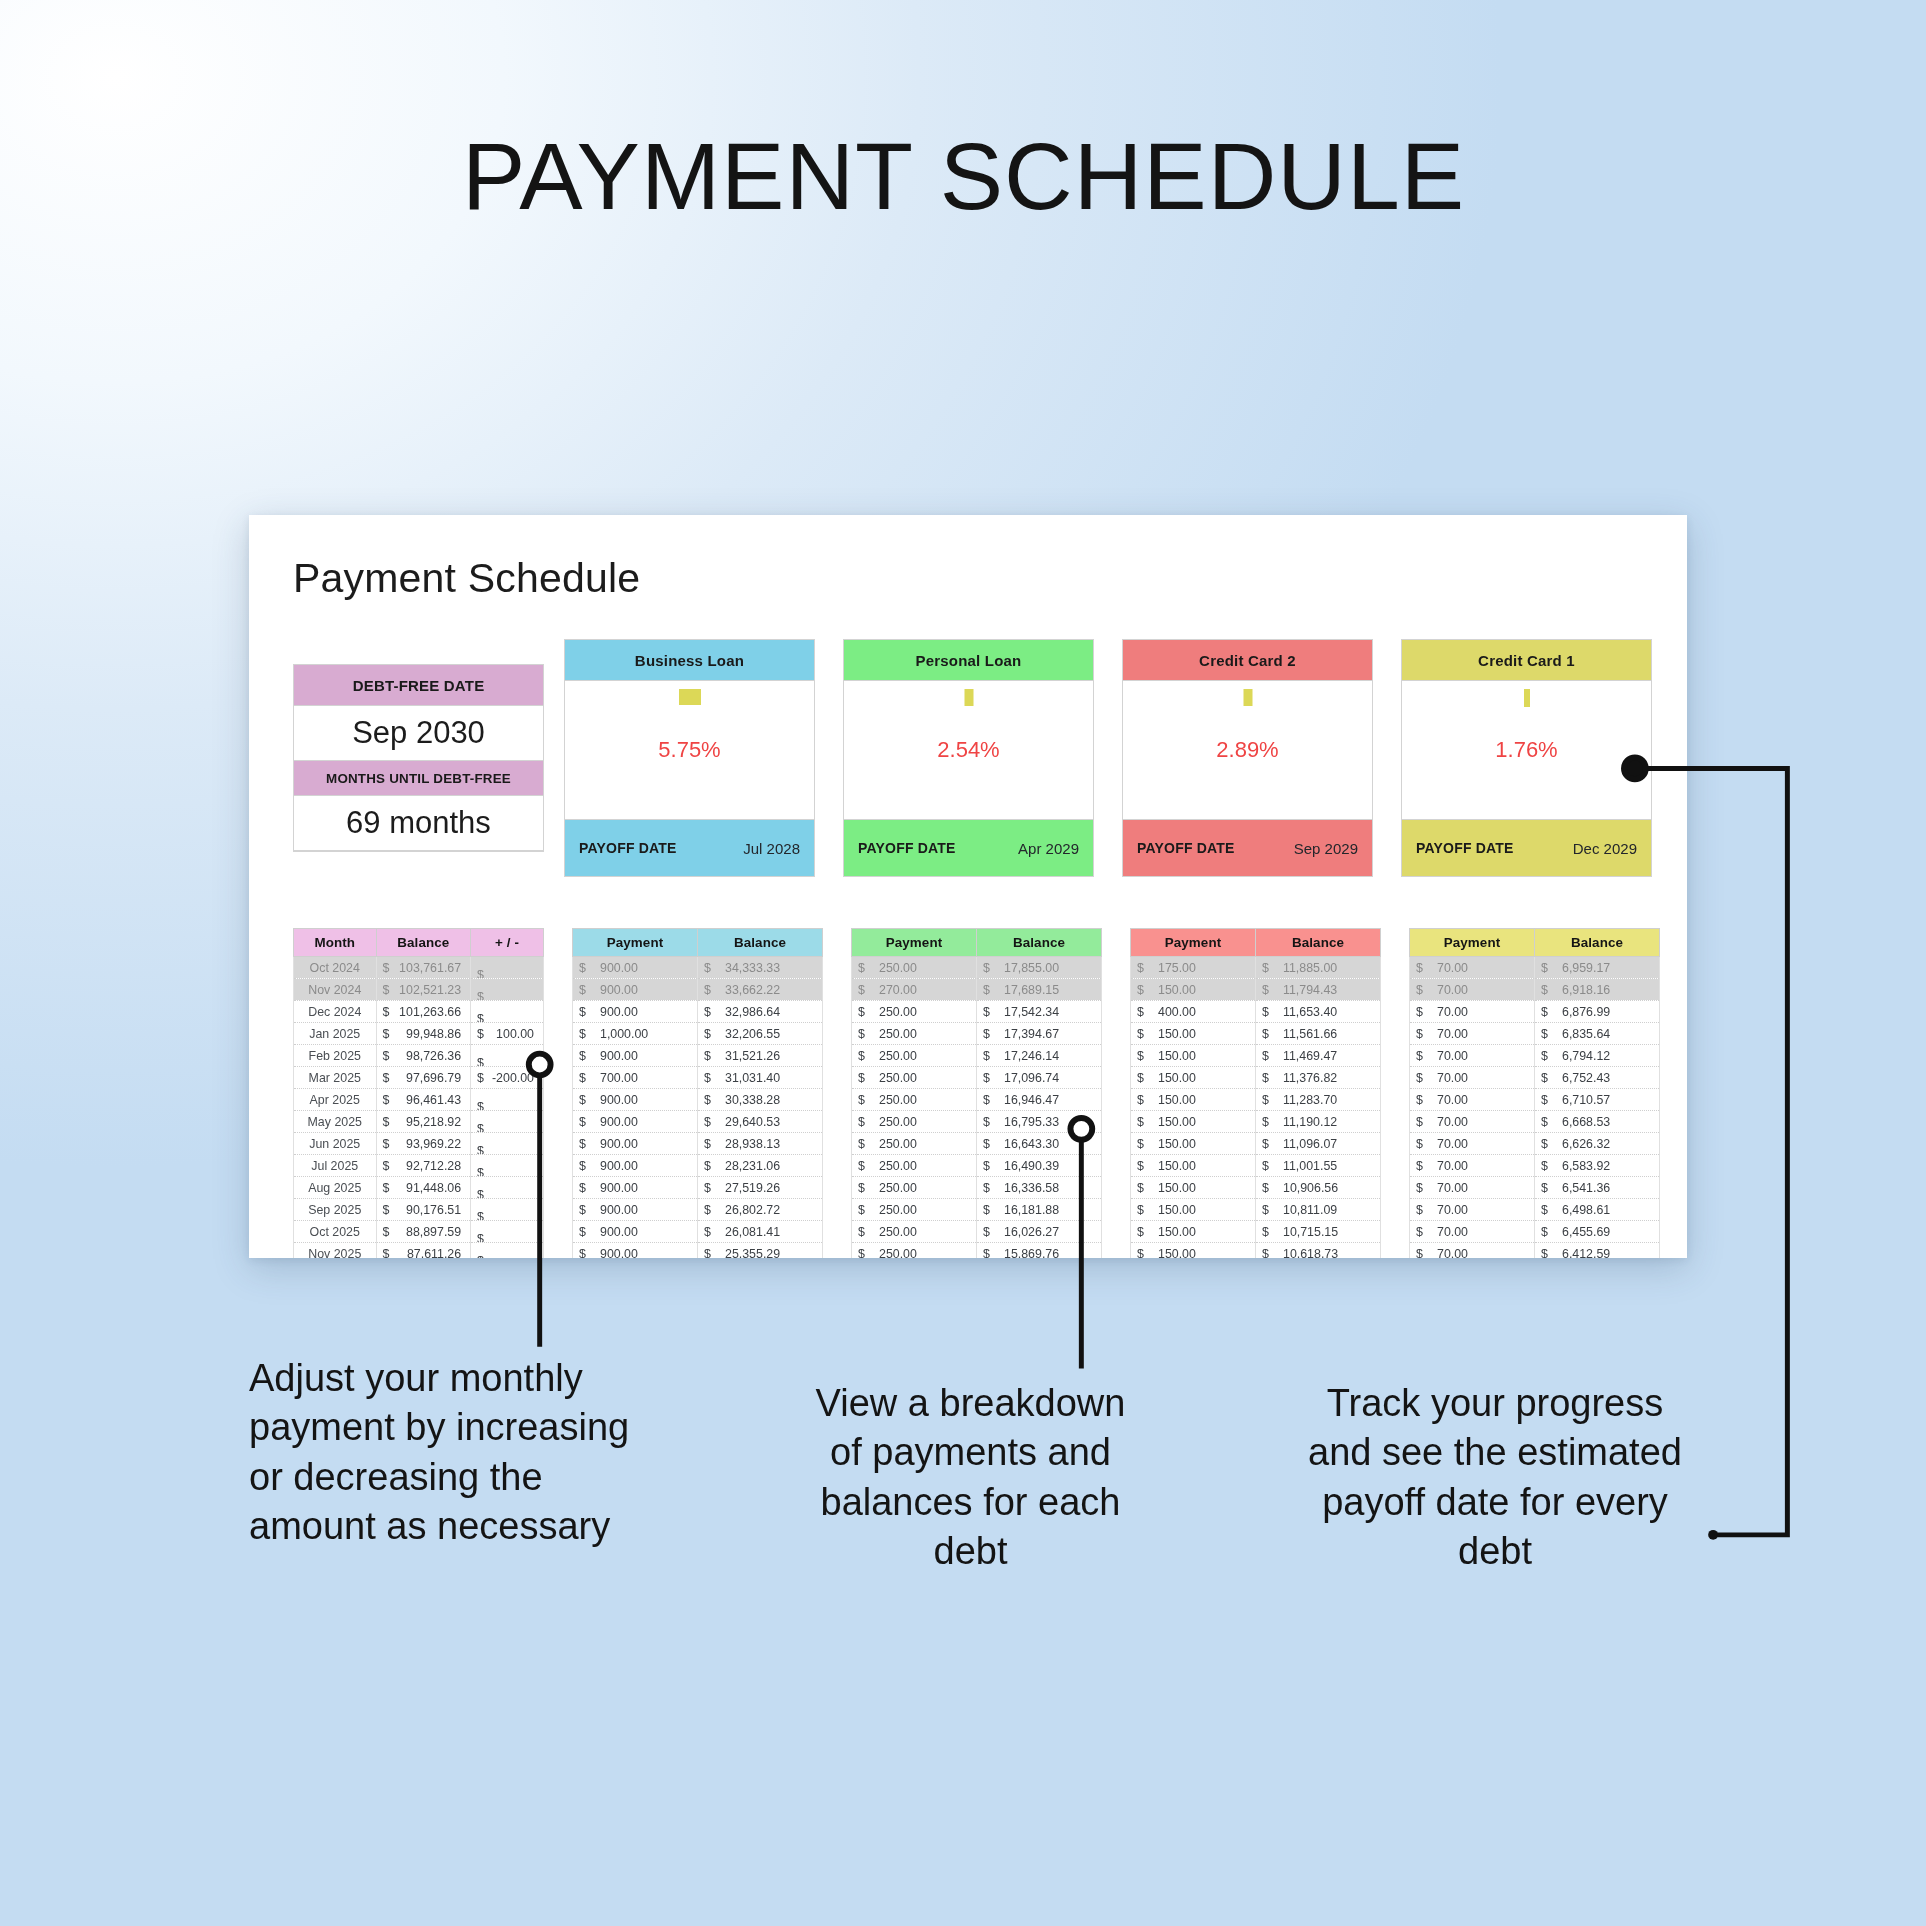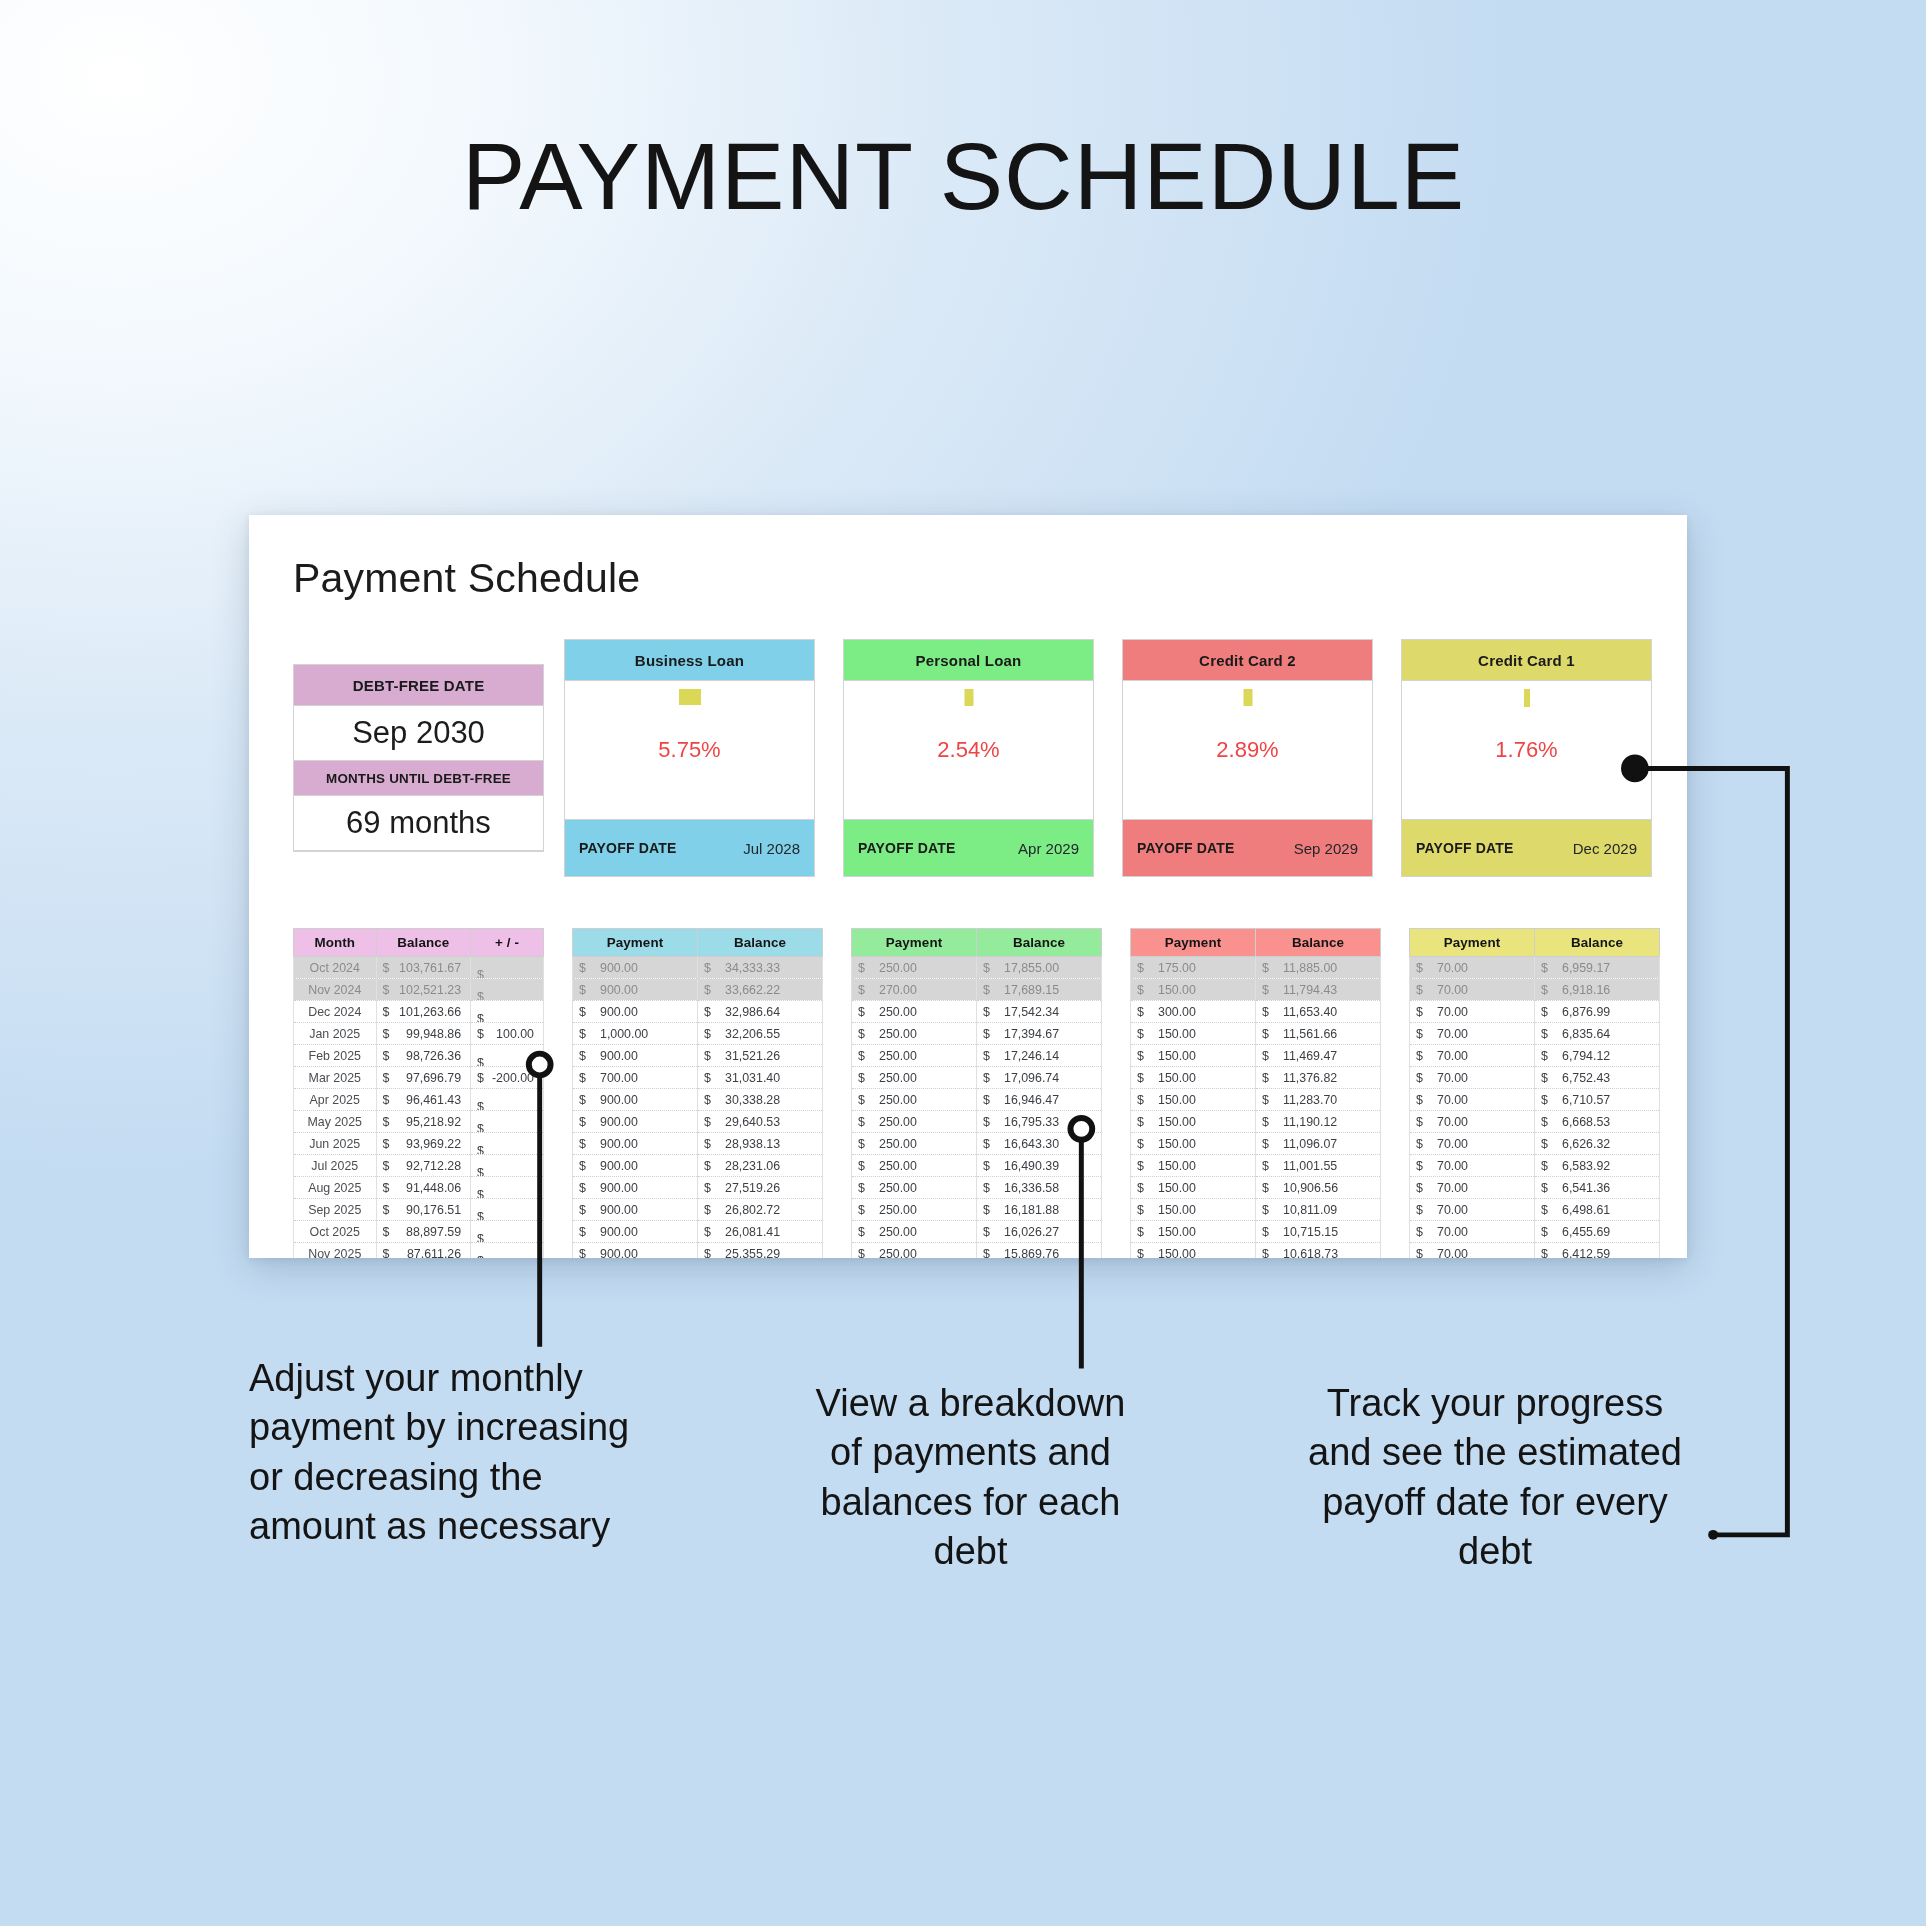--- a/index.html
+++ b/index.html
@@ -652,21 +652,21 @@
                 <span style="display:block;padding-left:22px">150.00</span>
               </td>
               <td class="money">
                 <span class="sym">$</span>
                 <span style="display:block;padding-left:22px">11,794.43</span>
               </td>
             </tr>
             <tr class="">
               <td class="money">
                 <span class="sym">$</span>
-                <span style="display:block;padding-left:22px">300.00</span>
+                <span style="display:block;padding-left:22px">400.00</span>
               </td>
               <td class="money">
                 <span class="sym">$</span>
                 <span style="display:block;padding-left:22px">11,653.40</span>
               </td>
             </tr>
             <tr class="">
               <td class="money">
                 <span class="sym">$</span>
                 <span style="display:block;padding-left:22px">150.00</span>

